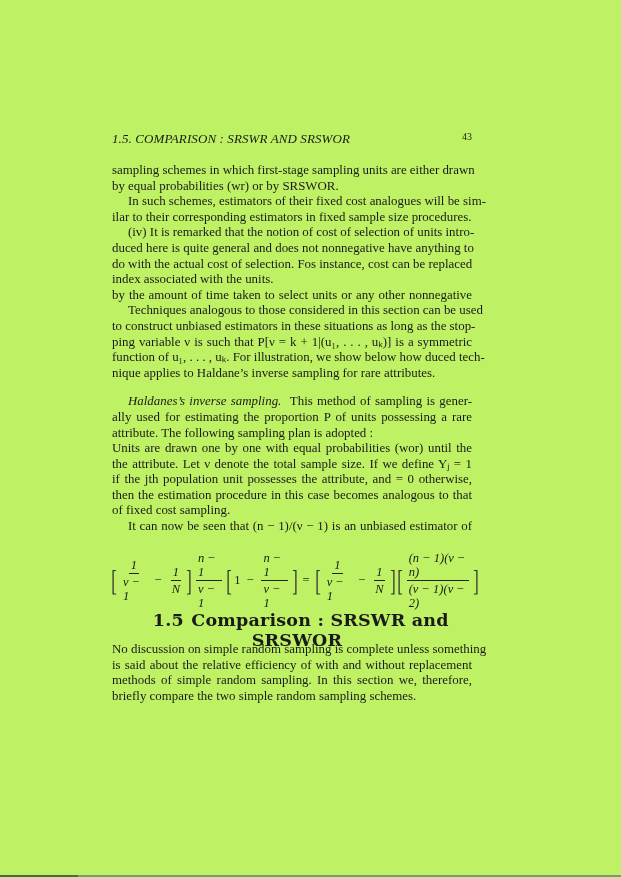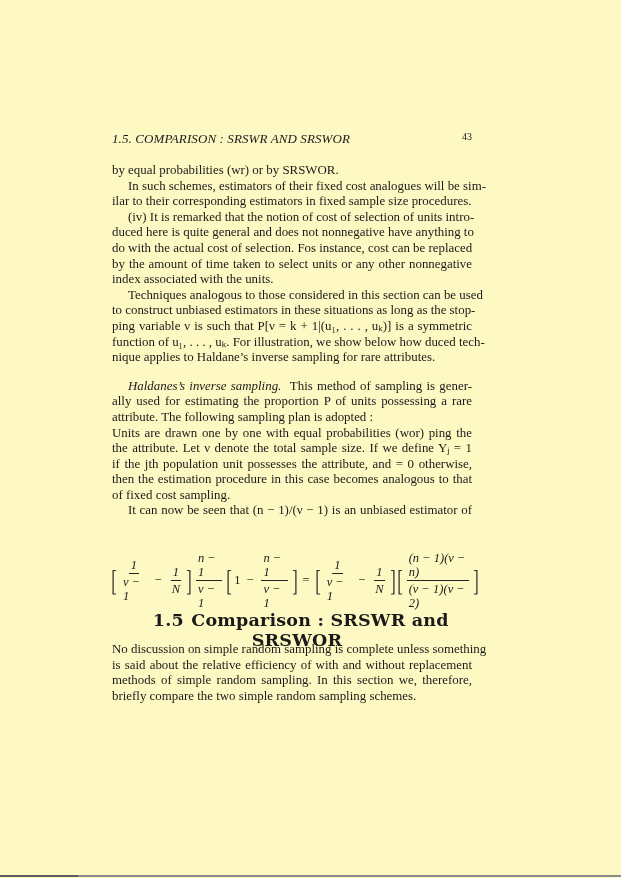--- a/index.html
+++ b/index.html
@@ -1,18 +1,18 @@
 <!DOCTYPE html>
 <html><head>
 <meta charset="utf-8">
 <style>
   html, body { margin: 0; padding: 0; background: #ffffff; }
   body { width: 621px; height: 878px; position: relative; overflow: hidden;
          font-family: "DejaVu Serif", "Liberation Serif", serif; color: #1a1a1a; }
-  .page { position: absolute; left: 0; top: 0; width: 621px; height: 878px; background: #fef9c3; }
+  .page { position: absolute; left: 0; top: 0; width: 621px; height: 878px; background: #bef264; }
   .header { position: absolute; left: 112px; top: 131px; width: 360px; height: 16px;
             font-size: 12.4px; }
   .header .title { position: absolute; left: 0; top: 0; font-style: italic; letter-spacing: 0.1px;
                    font-family: "Liberation Serif", serif; font-size: 13px; }
   .header .pnum { position: absolute; right: 0; top: 0; font-family: "Liberation Serif", serif; font-size: 10px; }
   .body { position: absolute; left: 112px; top: 163px; width: 360px;
           font-family: "Liberation Serif", serif; font-size: 12.9px; line-height: 15.6px;
           text-align: justify; }
   .line { display: block; white-space: nowrap; text-align: justify; text-align-last: justify; height: 15.6px; }
   .line.last { text-align-last: left; }
@@ -41,48 +41,49 @@
 
 <div class="page">
 
   <div class="header">
     <span class="title">1.5.  COMPARISON : SRSWR AND SRSWOR</span>
     <span class="pnum">43</span>
   </div>
 
   <div class="body">
     <div>
+      <span class="line">sampling schemes in which first-stage sampling units are either drawn</span>
       <span class="line last">by equal probabilities (wr) or by SRSWOR.</span>
     </div>
     <div>
       <span class="line indent">In such schemes, estimators of their fixed cost analogues will be sim-</span>
       <span class="line last">ilar to their corresponding estimators in fixed sample size procedures.</span>
     </div>
     <div>
       <span class="line indent">(iv) It is remarked that the notion of cost of selection of units intro-</span>
       <span class="line">duced here is quite general and does not nonnegative have anything to</span>
       <span class="line">do with the actual cost of selection. Fos instance, cost can be replaced</span>
+      <span class="line last">index associated with the units.</span>
       <span class="line">by the amount of time taken to select units or any other nonnegative</span>
-      <span class="line last">index associated with the units.</span>
     </div>
     <div>
       <span class="line indent">Techniques analogous to those considered in this section can be used</span>
       <span class="line">to construct unbiased estimators in these situations as long as the stop-</span>
       <span class="line">ping variable ν is such that P[ν = k + 1|(u₁, . . . , uₖ)] is a symmetric</span>
       <span class="line">function of u₁, . . . , uₖ. For illustration, we show below how duced tech-</span>
       <span class="line last">nique applies to Haldane’s inverse sampling for rare attributes.</span>
     </div>
     <div class="gap"></div>
     <div>
       <span class="line indent"><span class="it">Haldanes’s inverse sampling.</span>&nbsp;&nbsp;<span>This method of sampling is gener-</span></span>
       <span class="line">ally used for estimating the proportion P of units possessing a rare</span>
       <span class="line last">attribute. The following sampling plan is adopted :</span>
     </div>
     <div>
-      <span class="line">Units are drawn one by one with equal probabilities (wor) ping the</span>
+      <span class="line">Units are drawn one by one with equal probabilities (wor) until the</span>
       <span class="line">the attribute. Let ν denote the total sample size. If we define Yⱼ = 1</span>
       <span class="line">if the jth population unit possesses the attribute, and = 0 otherwise,</span>
       <span class="line">then the estimation procedure in this case becomes analogous to that</span>
       <span class="line last">of fixed cost sampling.</span>
     </div>
     <div>
       <span class="line indent">It can now be seen that (n − 1)/(ν − 1) is an unbiased estimator of</span>
     </div>
   </div>
 

